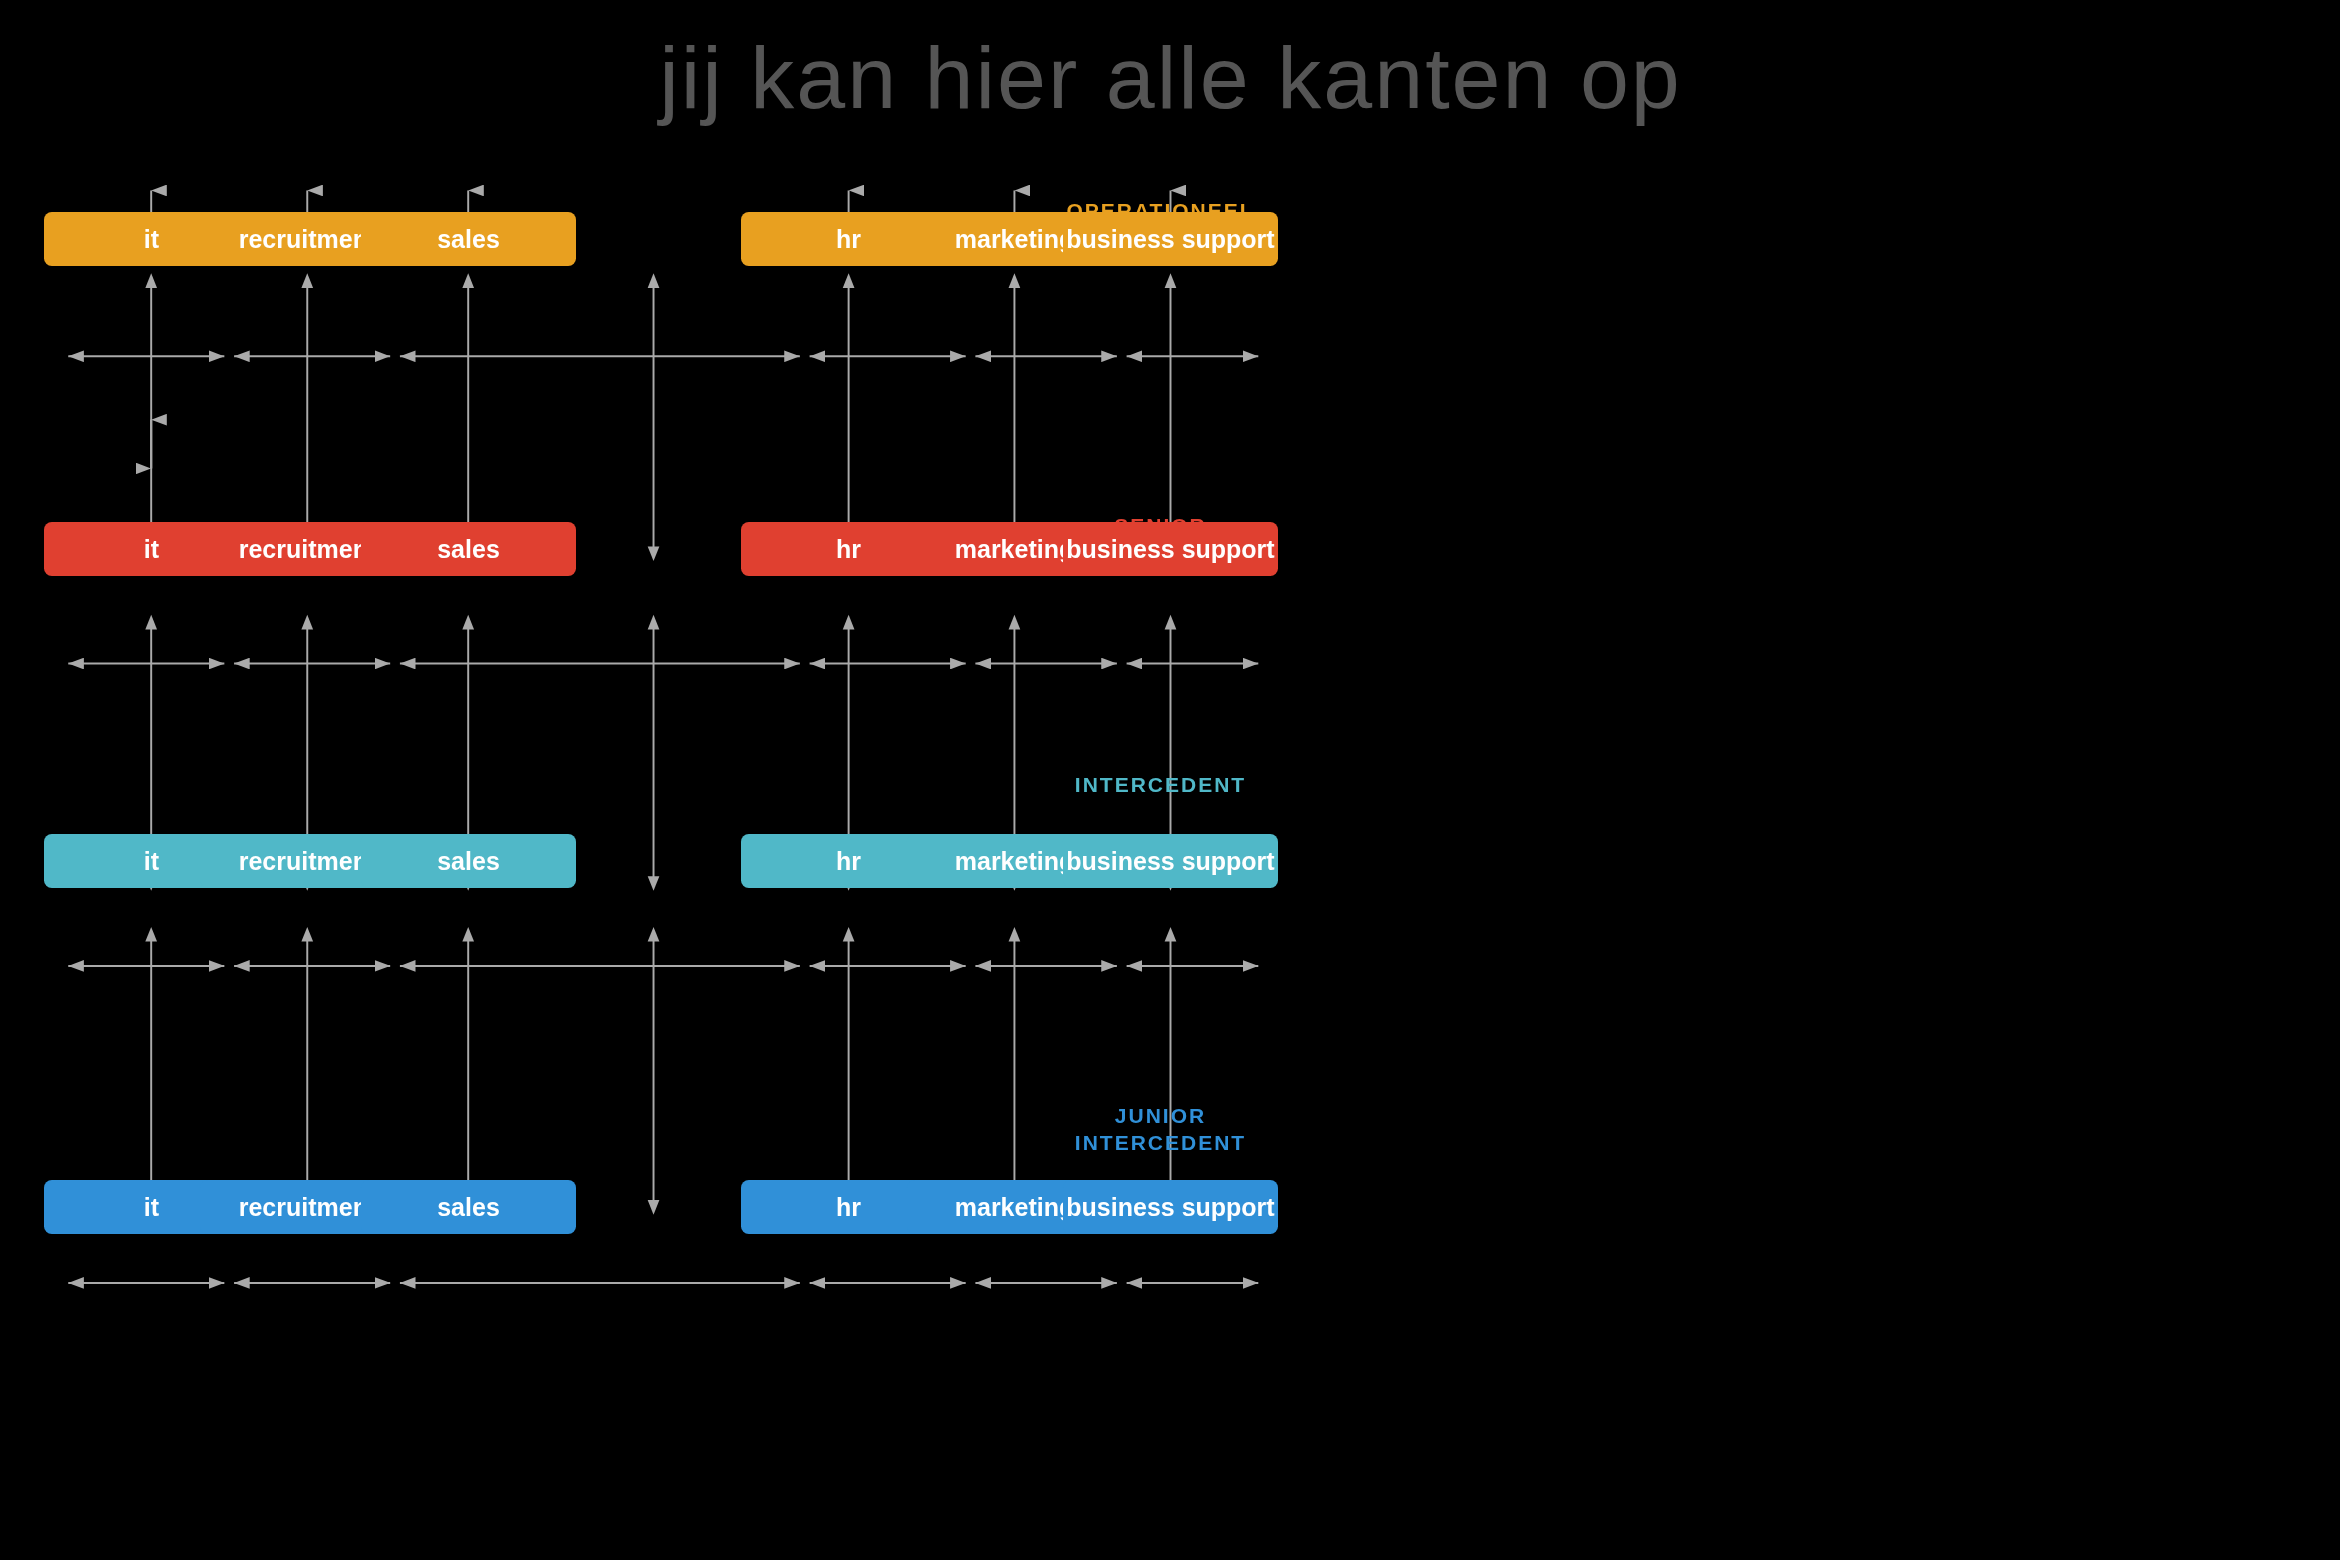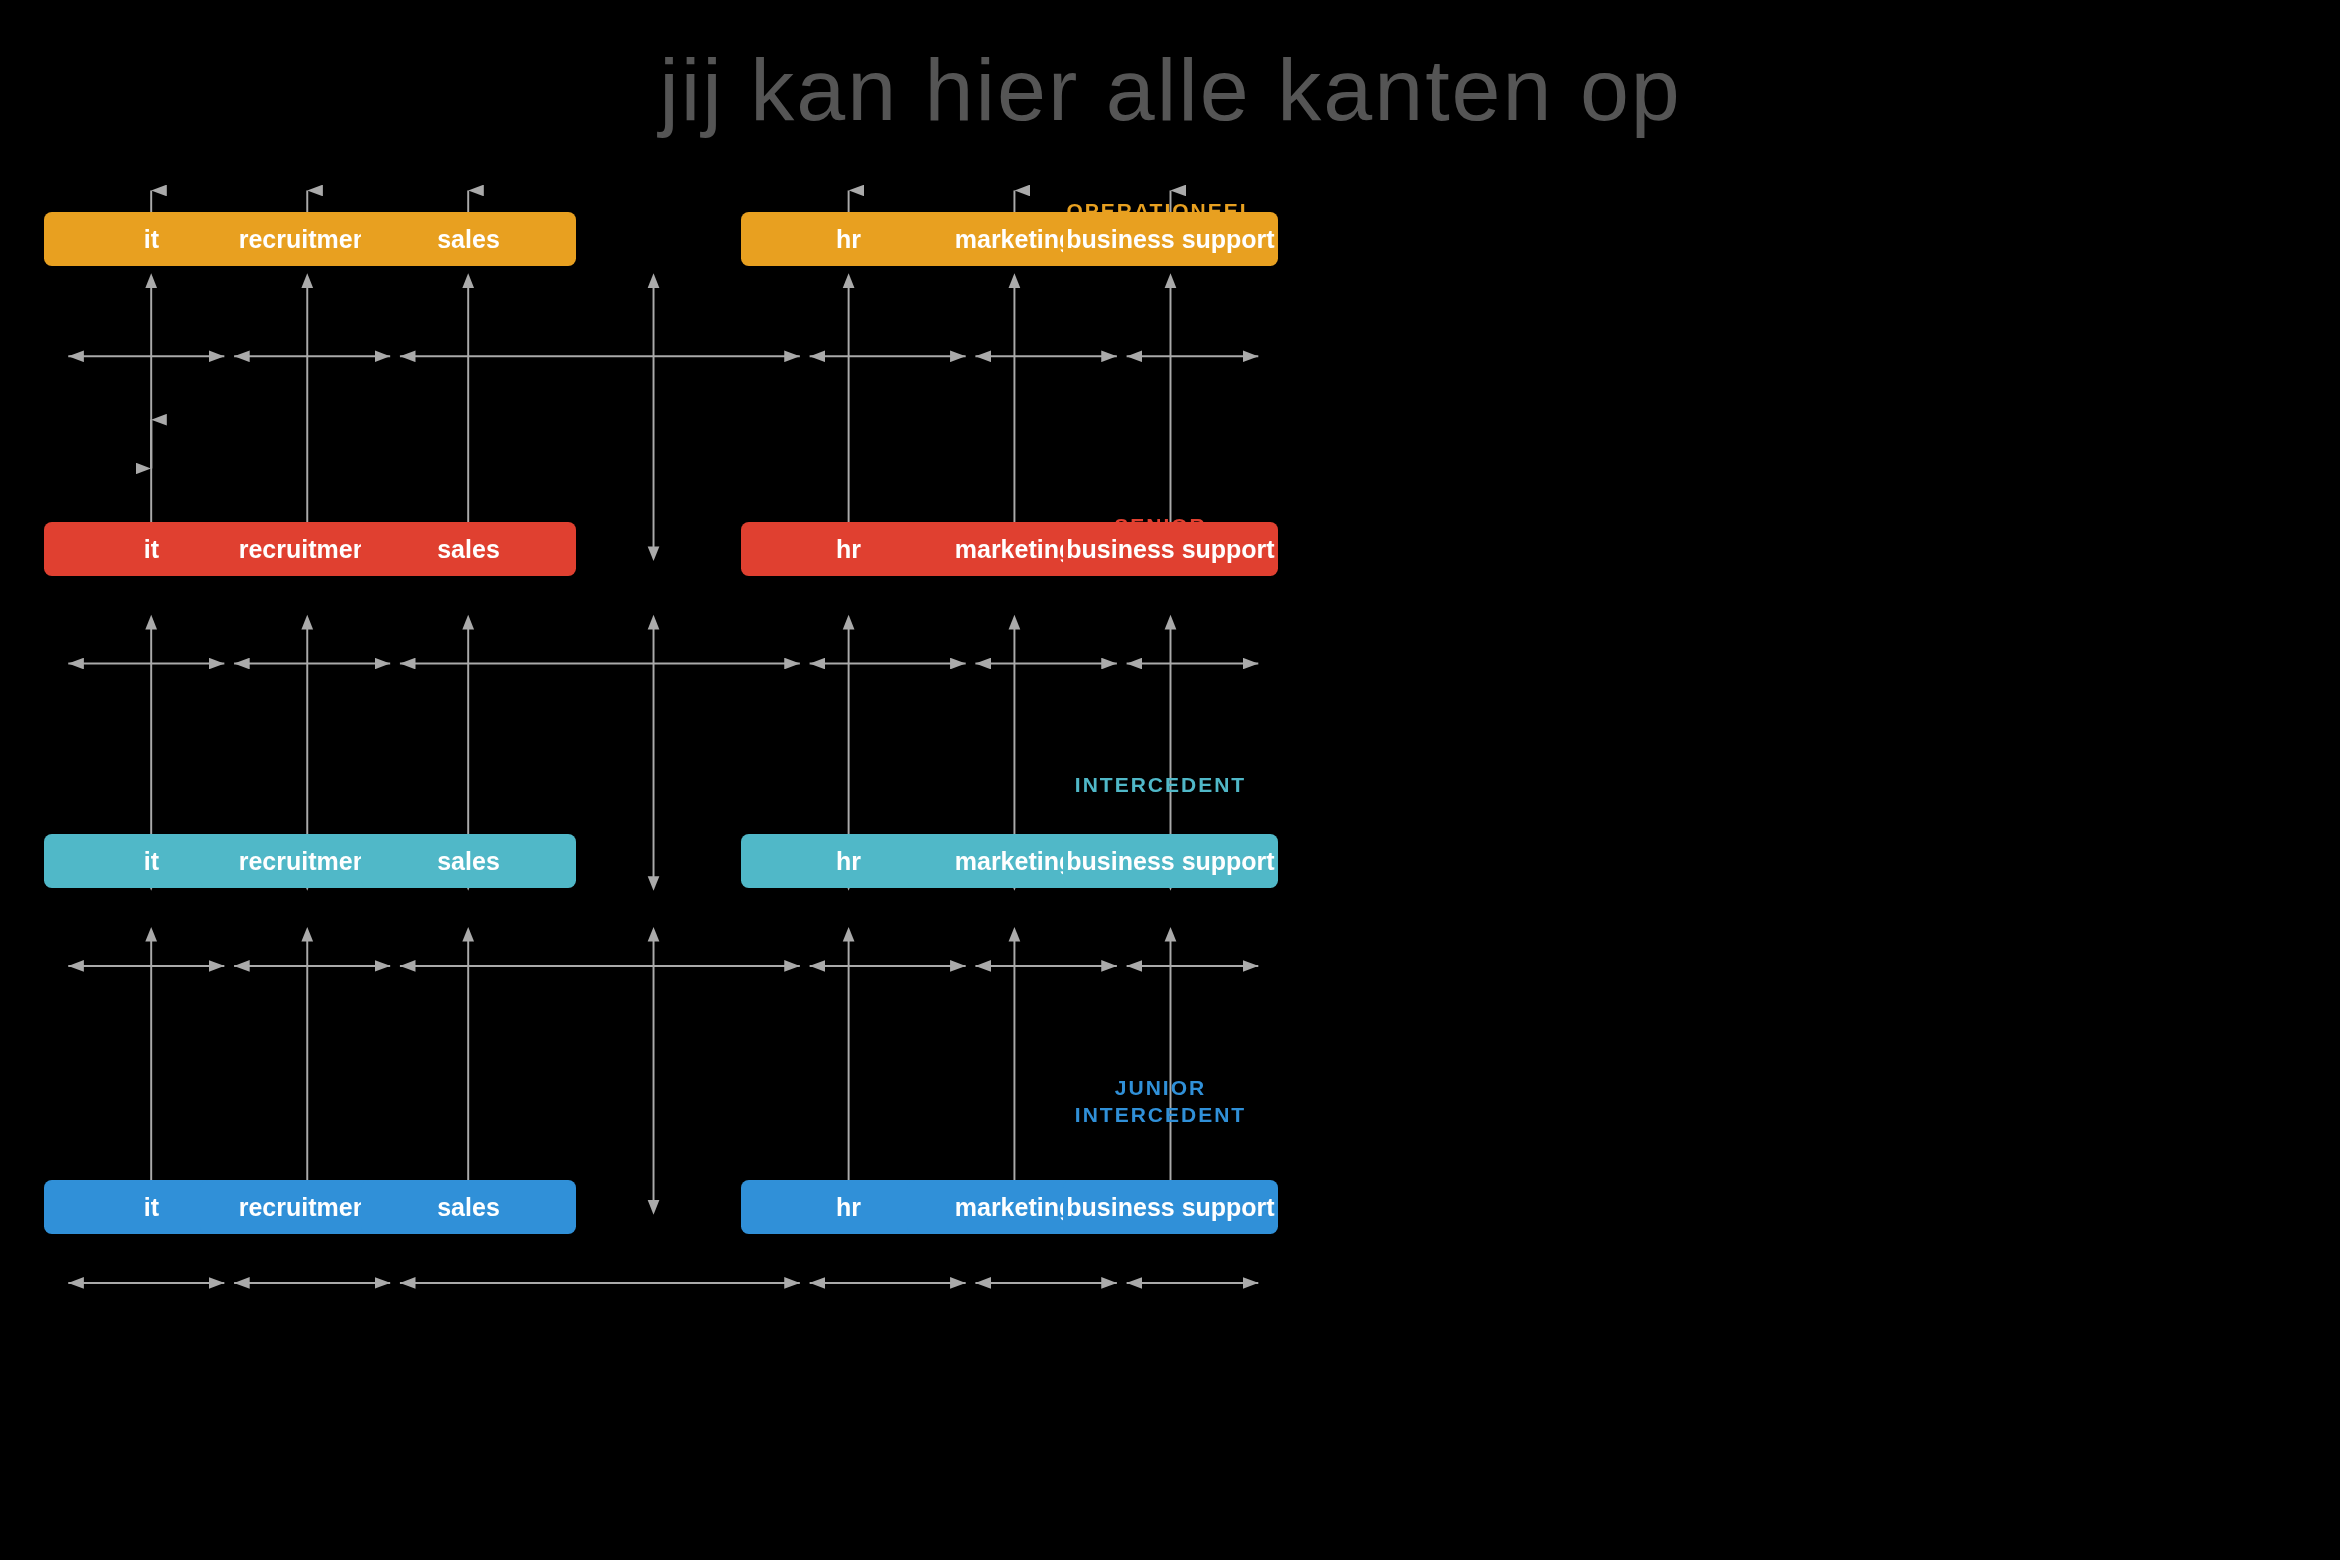--- a/index.html
+++ b/index.html
@@ -16,21 +16,21 @@
       height: 1560px;
       position: relative;
       background: #000;
     }
 
     .main-title {
       text-align: center;
       color: #555;
       font-size: 88px;
       font-weight: 300;
-      padding-top: 39px;
+      padding-top: 27px;
       letter-spacing: 2px;
     }
 
     .diagram-area {
       position: absolute;
       top: 166px;
       left: 0;
       width: 2341px;
       height: 1395px;
     }
@@ -61,21 +61,21 @@
 
     .role-label.intercedent {
       color: #50b8c8;
       top: 605px;
       left: 1053px;
       width: 215px;
     }
 
     .role-label.junior {
       color: #3090d8;
-      top: 908px;
+      top: 936px;
       left: 1024px;
       width: 273px;
     }
 
     
     .box {
       position: absolute;
       border-radius: 7.8px;
       display: flex;
       align-items: center;

